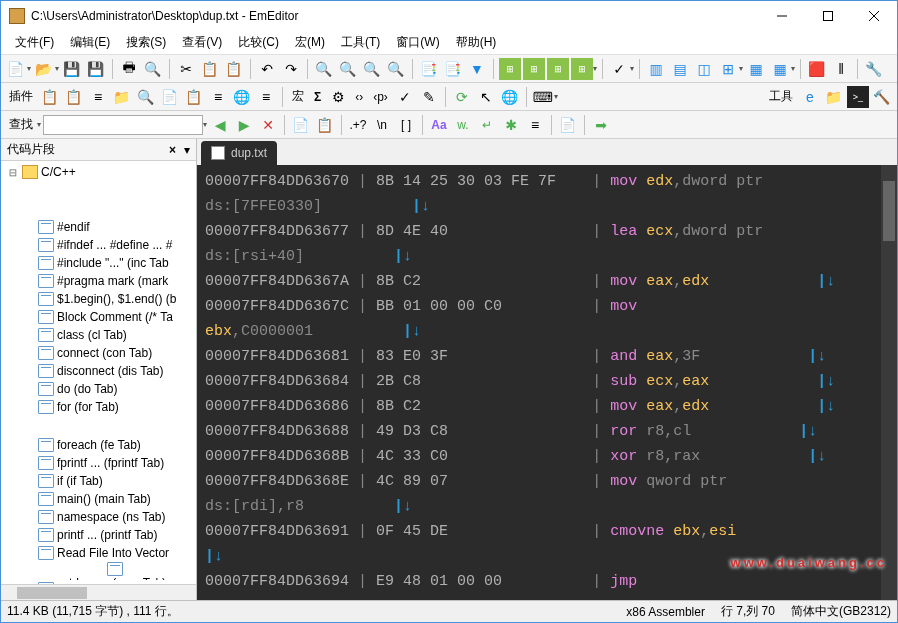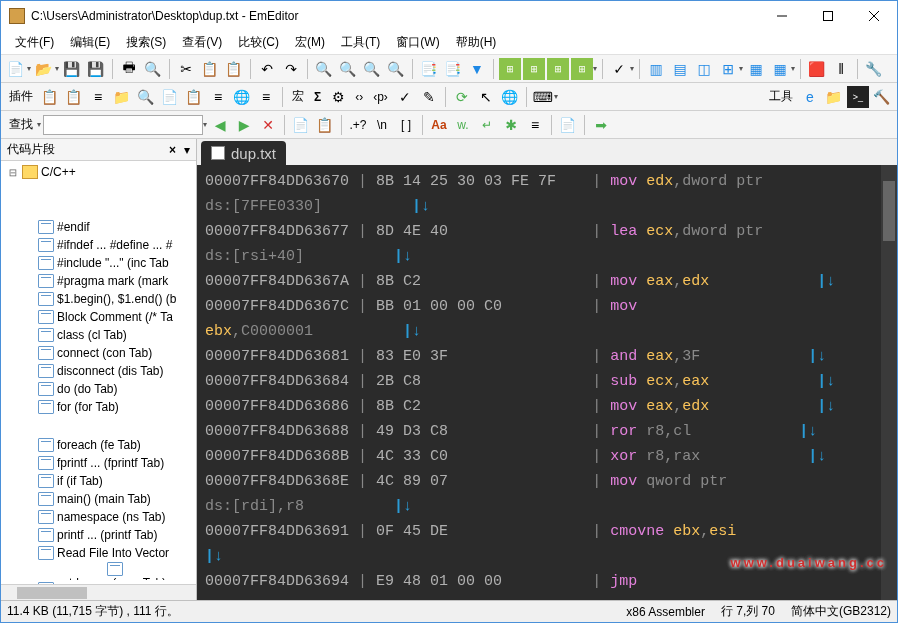--- a/index.html
+++ b/index.html
@@ -26,21 +26,21 @@
 .tree-toggle{width:12px;text-align:center;color:#666;font-size:10px}
 .tree-icon{width:16px;height:14px;margin:0 3px;display:inline-block}
 .folder-icon{background:#ffd966;border:1px solid #cc9933}
 .snip-icon{background:#fff;border:1px solid #6699cc;border-radius:1px;position:relative}
 .snip-icon::after{content:"";position:absolute;top:2px;left:2px;right:2px;border-top:1px solid #6699cc}
 .tree-label{flex:1;overflow:hidden;text-overflow:clip}
 .sidebar-scroll{height:16px;background:#f0f0f0;border-top:1px solid #d0d0d0;position:relative}
 .sidebar-scroll .thumb{position:absolute;left:16px;top:2px;width:70px;height:12px;background:#c0c0c0}
 .main{flex:1;display:flex;flex-direction:column;overflow:hidden}
 .tabbar{height:26px;display:flex;align-items:flex-end;background:#f0f0f0;padding-left:4px}
-.tab{height:24px;display:flex;align-items:center;padding:0 10px;background:#2b2b2b;color:#ccc;border-radius:4px 4px 0 0;gap:6px;font-size:15px}
+.tab{height:24px;display:flex;align-items:center;padding:0 10px;background:#2b2b2b;color:#ccc;border-radius:4px 4px 0 0;gap:6px;font-size:12px}
 .tab .file-icon{width:14px;height:14px;background:#fff;border:1px solid #888}
 .editor-wrap{flex:1;position:relative;background:#2b2b2b;overflow:hidden}
 .editor{position:absolute;inset:0;right:16px;padding:4px 8px;font-family:Consolas,"Courier New",monospace;font-size:15px;line-height:25px;white-space:pre;color:#b0b0b0}
 .addr{color:#b0b0b0}
 .pipe{color:#888}
 .cm{color:#888}
 .op{color:#e482dd}
 .reg{color:#f9c35a}
 .muted{color:#8a8a8a}
 .arr{color:#2a9bd6;font-weight:bold}
@@ -186,21 +186,21 @@
     <div class="tbtn" style="color:#4caf50">▶</div>
     <div class="tbtn" style="color:#d32f2f">✕</div>
     <div class="tsep"></div>
     <div class="tbtn">📄</div>
     <div class="tbtn">📋</div>
     <div class="tsep"></div>
     <span class="tlabel tbtn">.+?</span>
     <span class="tlabel tbtn">\n</span>
     <span class="tlabel tbtn">[ ]</span>
     <div class="tsep"></div>
-    <span class="tlabel tbtn" style="color:#c2410c;font-weight:bold">Aa</span>
+    <span class="tlabel tbtn" style="color:#8b5cf6;font-weight:bold">Aa</span>
     <span class="tlabel tbtn" style="color:#4caf50">w.</span>
     <span class="tlabel tbtn" style="color:#4caf50">↵</span>
     <div class="tbtn" style="color:#4caf50">✱</div>
     <div class="tbtn">≡</div>
     <div class="tsep"></div>
     <div class="tbtn">📄</div>
     <div class="tsep"></div>
     <div class="tbtn" style="color:#4caf50">➡</div>
   </div>
 

